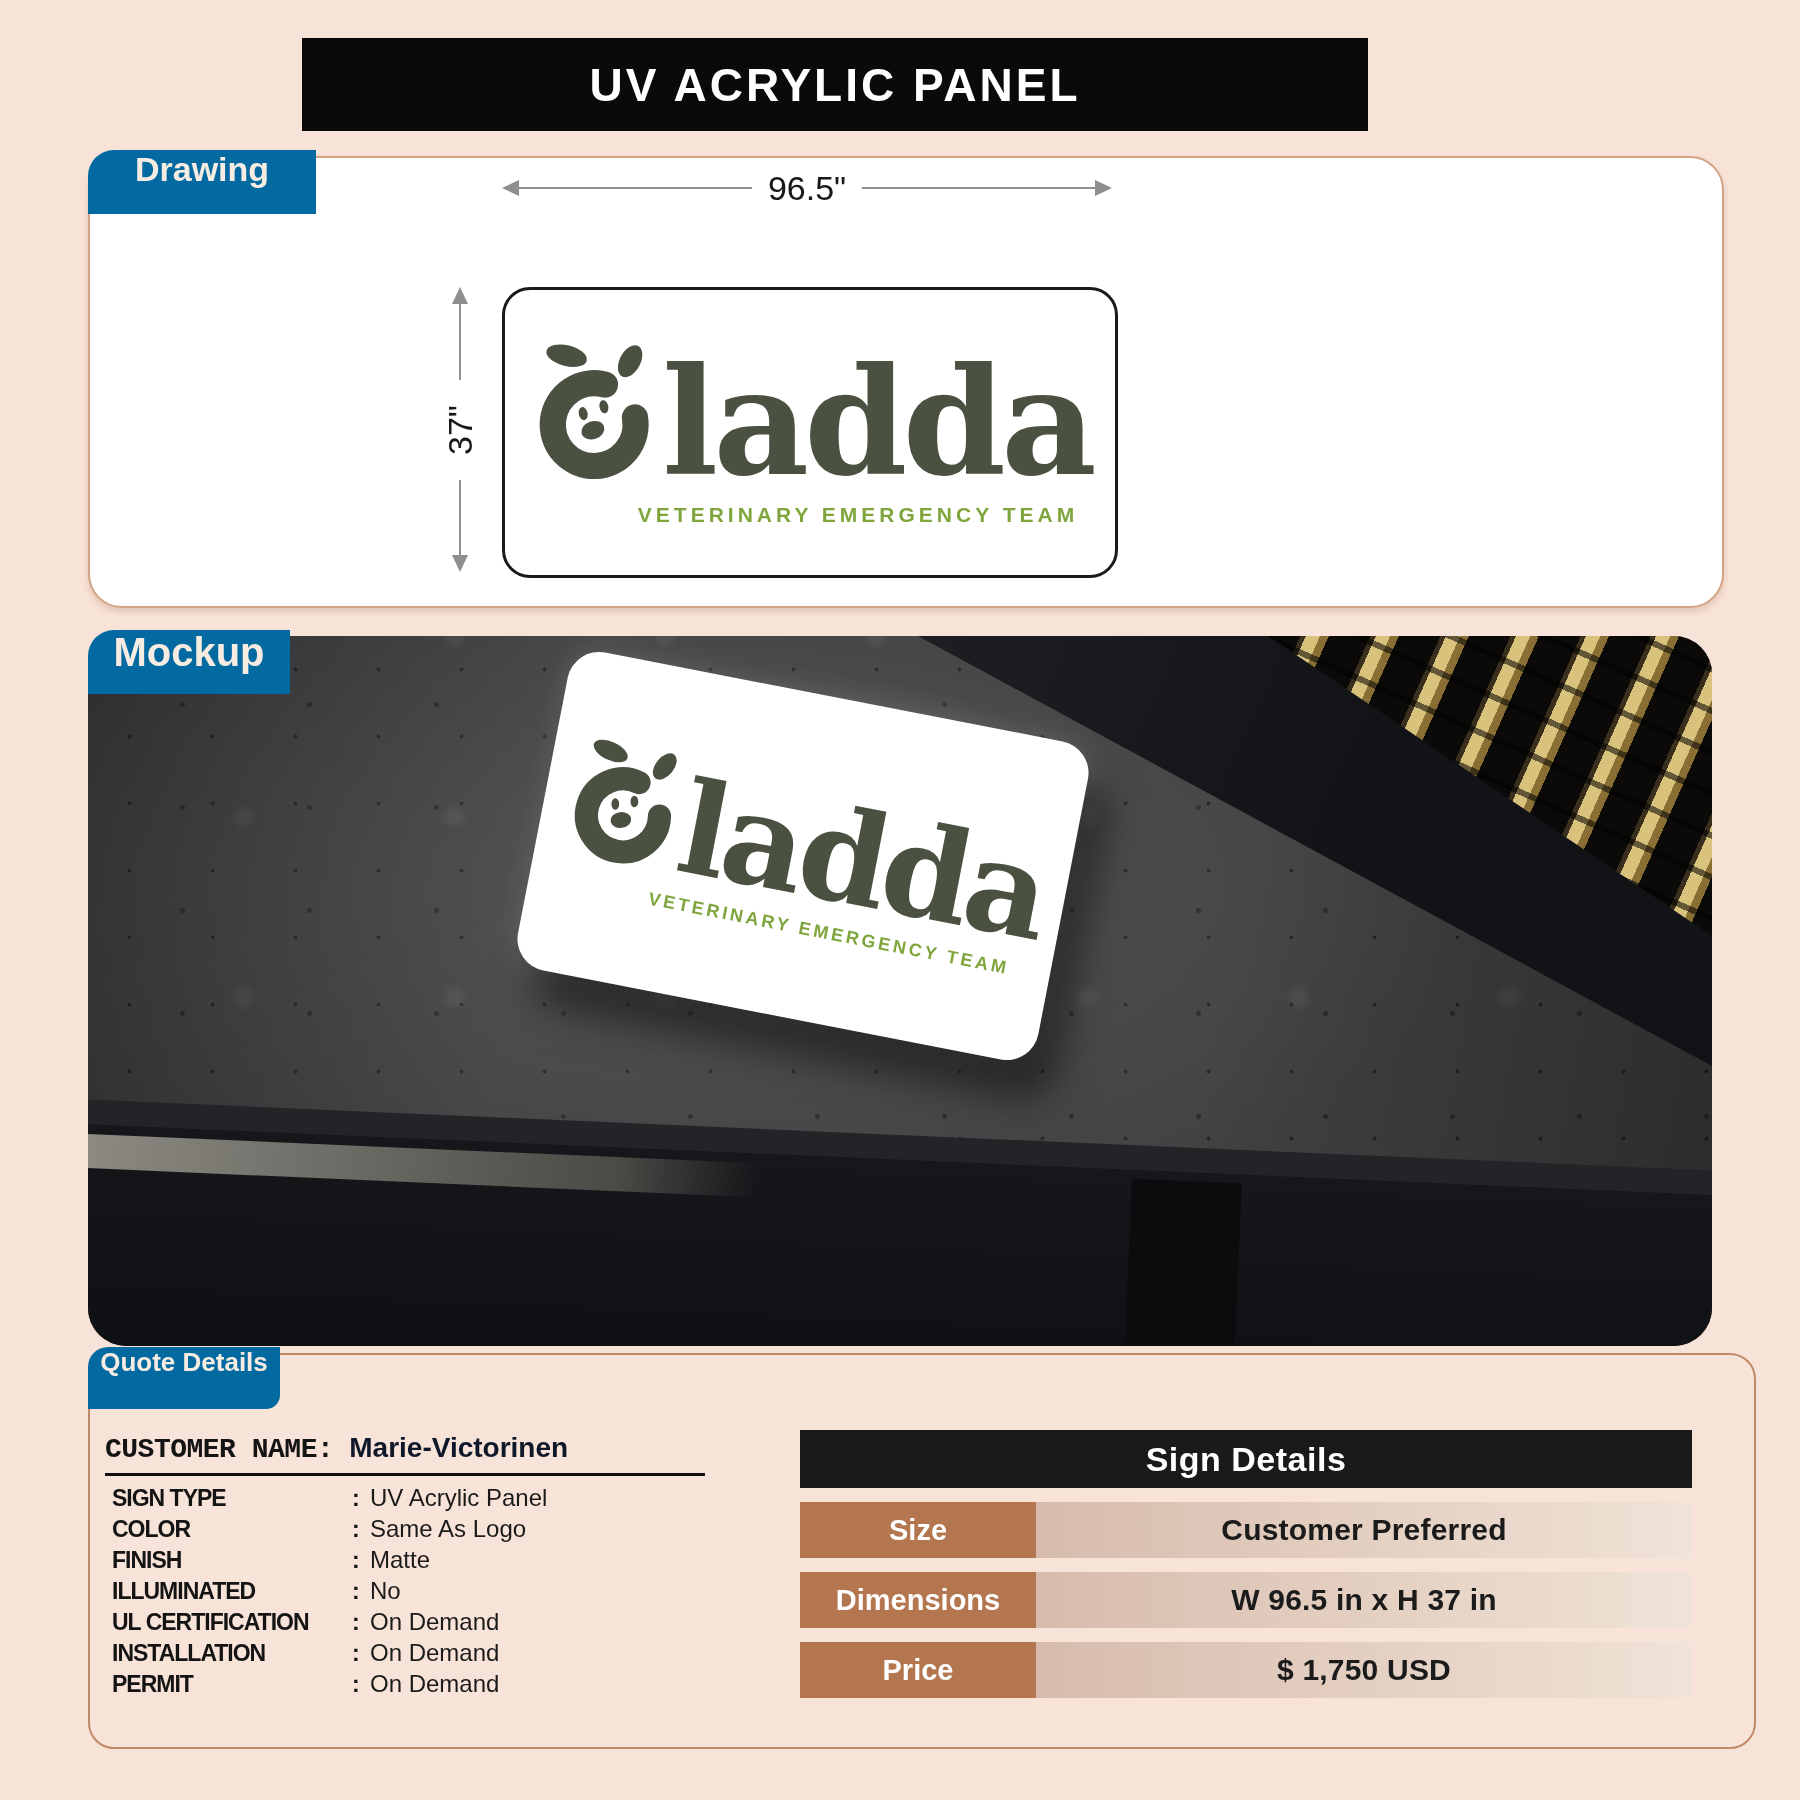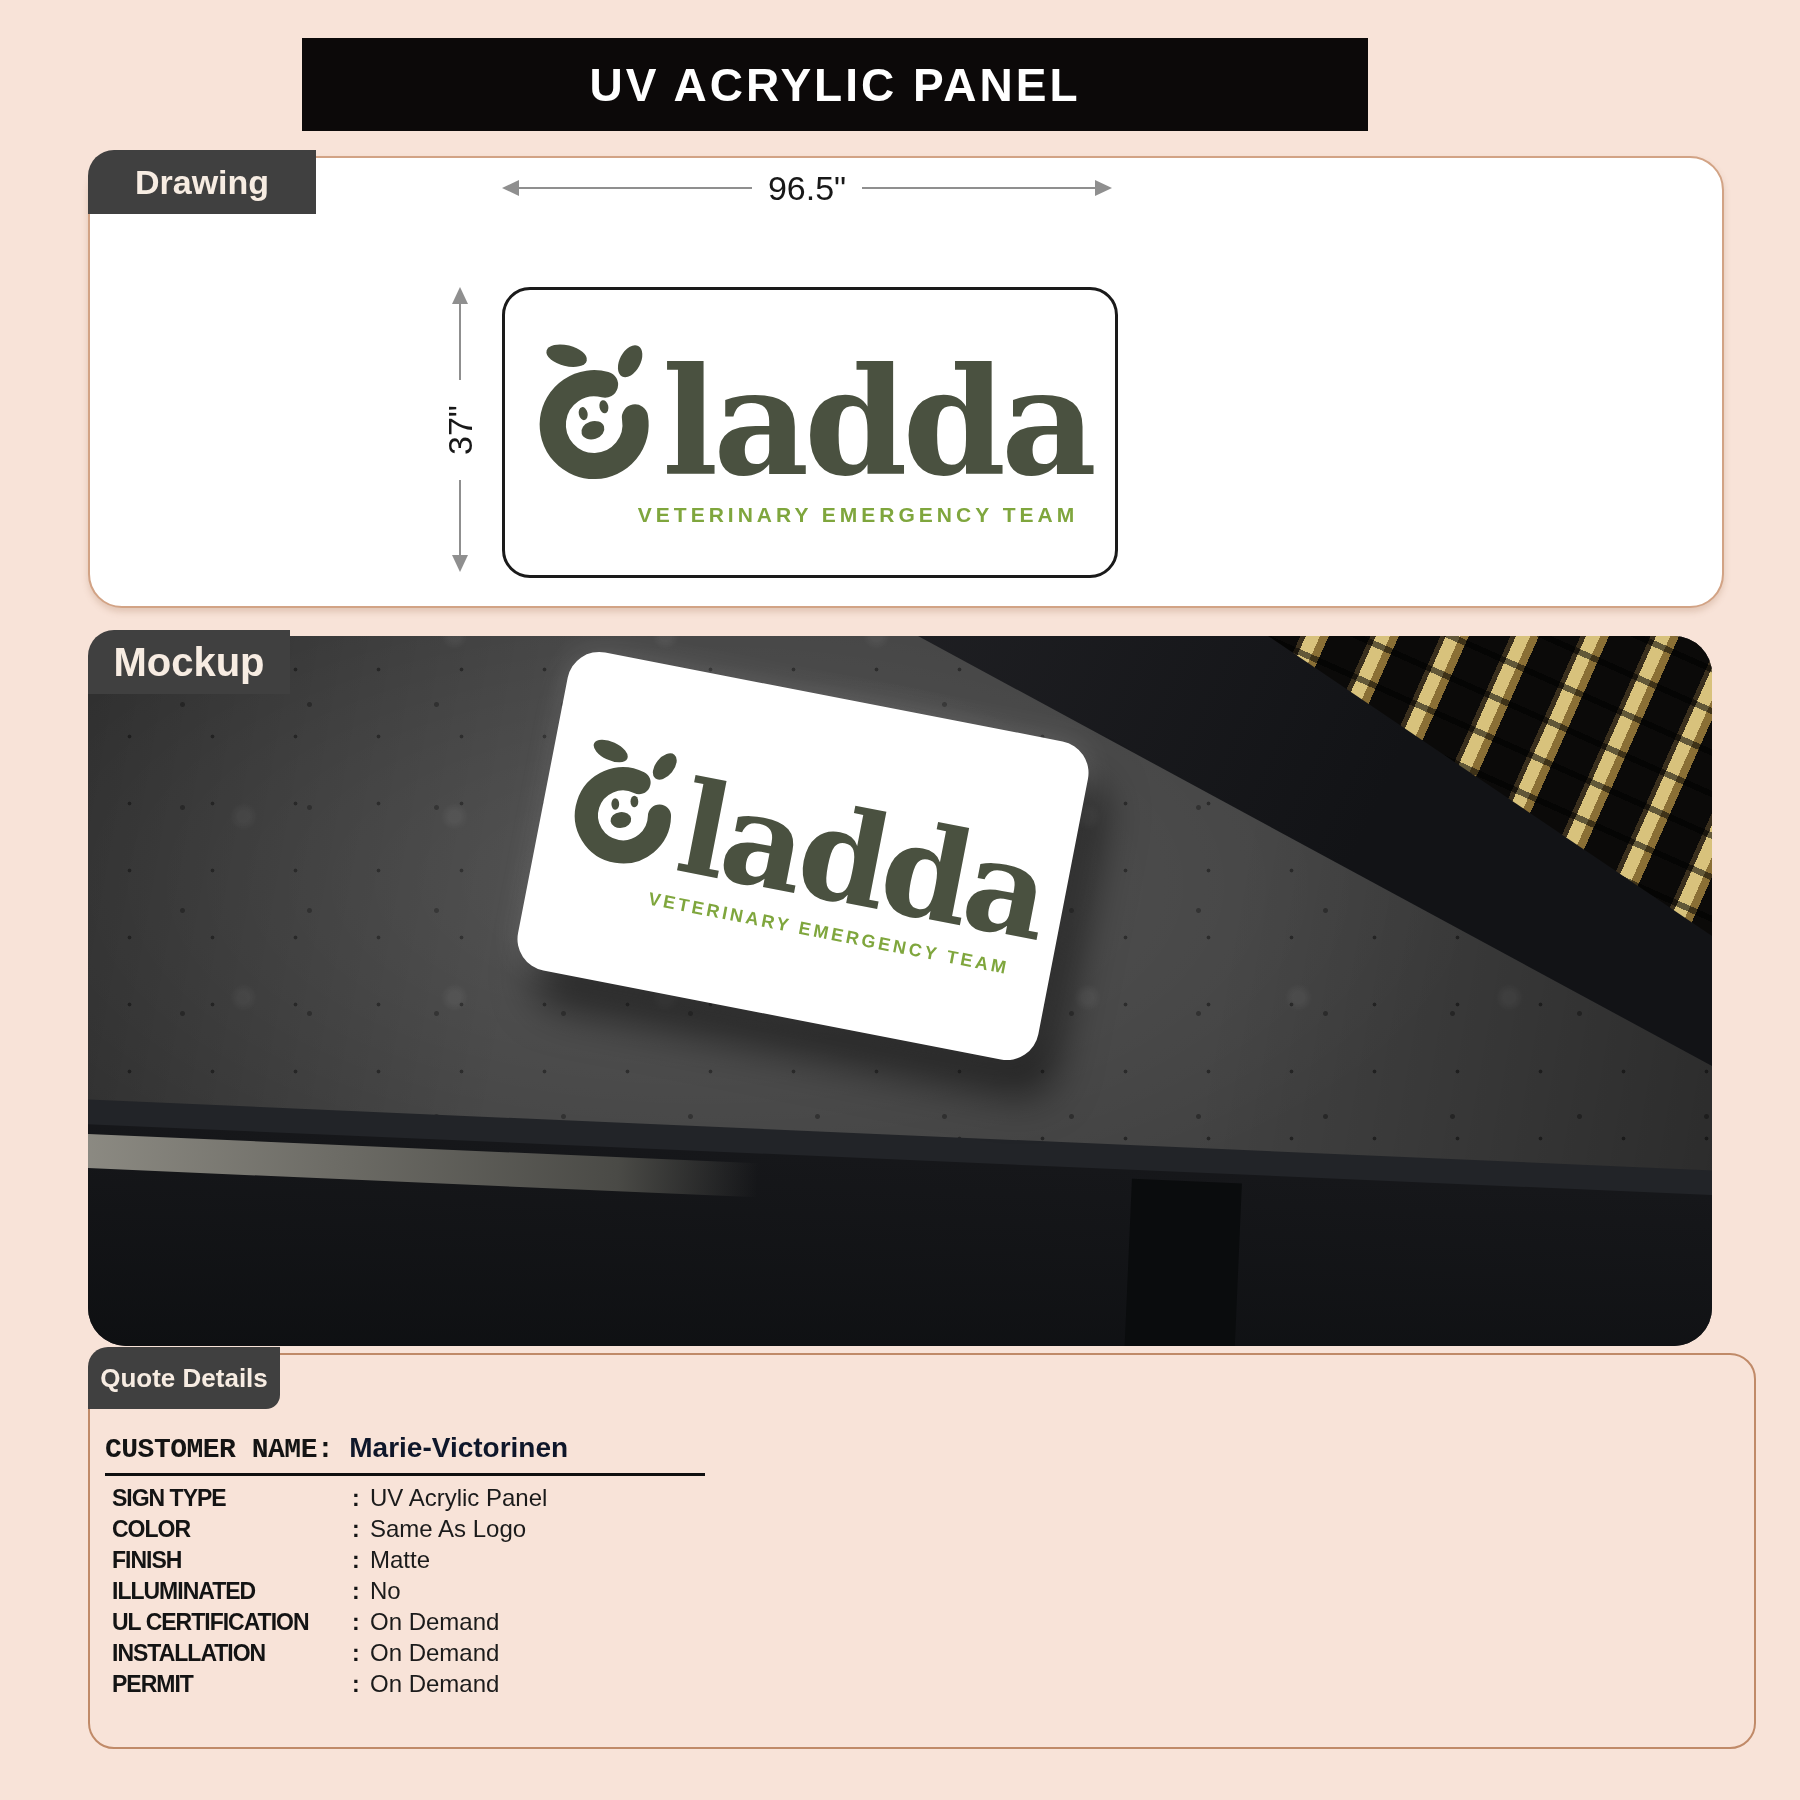--- a/index.html
+++ b/index.html
@@ -5,22 +5,22 @@
   html,body{margin:0;padding:0;}
   body{width:1800px;height:1800px;background:#f8e3d8;font-family:"Liberation Sans",sans-serif;}
   .page{position:relative;width:1800px;height:1800px;background:#f8e3d8;overflow:hidden;}
 
   
   .banner{position:absolute;left:302px;top:38px;width:1066px;height:93px;background:#0c0909;
     display:flex;align-items:center;justify-content:center;}
   .banner span{color:#ffffff;font-size:46px;font-weight:bold;letter-spacing:3px;}
 
   
-  .tab{position:absolute;background:#404040;color:#f7ece2;font-weight:bold;
-    display:flex;align-items:center;justify-content:center;z-index:6;}
+  .tab{position:absolute;background:#0369a1;color:#f7ece2;font-weight:bold;
+    display:flex;align-items:flex-start;justify-content:center;z-index:6;}
   .tab-drawing{left:88px;top:150px;width:228px;height:64px;font-size:34px;border-radius:26px 0 0 0;}
   .tab-mockup{left:88px;top:630px;width:202px;height:64px;font-size:40px;border-radius:26px 0 0 0;}
   .tab-quote{left:88px;top:1347px;width:192px;height:62px;font-size:26px;border-radius:20px 0 14px 0;}
 
   
   .drawing-card{position:absolute;left:88px;top:156px;width:1632px;height:448px;background:#ffffff;
     border:2px solid #d2a385;border-radius:34px;box-shadow:0 4px 6px rgba(160,110,80,.25);}
   .sign-draw{position:absolute;left:412px;top:129px;width:610px;height:285px;background:#ffffff;
     border:3px solid #1a1a1a;border-radius:28px;display:flex;flex-direction:column;
     align-items:center;justify-content:center;gap:14px;}
@@ -231,14 +231,29 @@
       <span class="q-colon">:</span>
       <span class="q-value">On Demand</span>
     </div>
     <div class="q-row">
       <span class="q-label">PERMIT</span>
       <span class="q-colon">:</span>
       <span class="q-value">On Demand</span>
     </div>
   </div>
 
+  <div class="sd-table">
+    <div class="sd-header">Sign Details</div>
+    <div class="sd-row">
+      <div class="sd-label">Size</div>
+      <div class="sd-value">Customer Preferred</div>
+    </div>
+    <div class="sd-row">
+      <div class="sd-label">Dimensions</div>
+      <div class="sd-value">W 96.5 in x H 37 in</div>
+    </div>
+    <div class="sd-row">
+      <div class="sd-label">Price</div>
+      <div class="sd-value">$ 1,750 USD</div>
+    </div>
+  </div>
 
 </div>
 
 </body></html>

